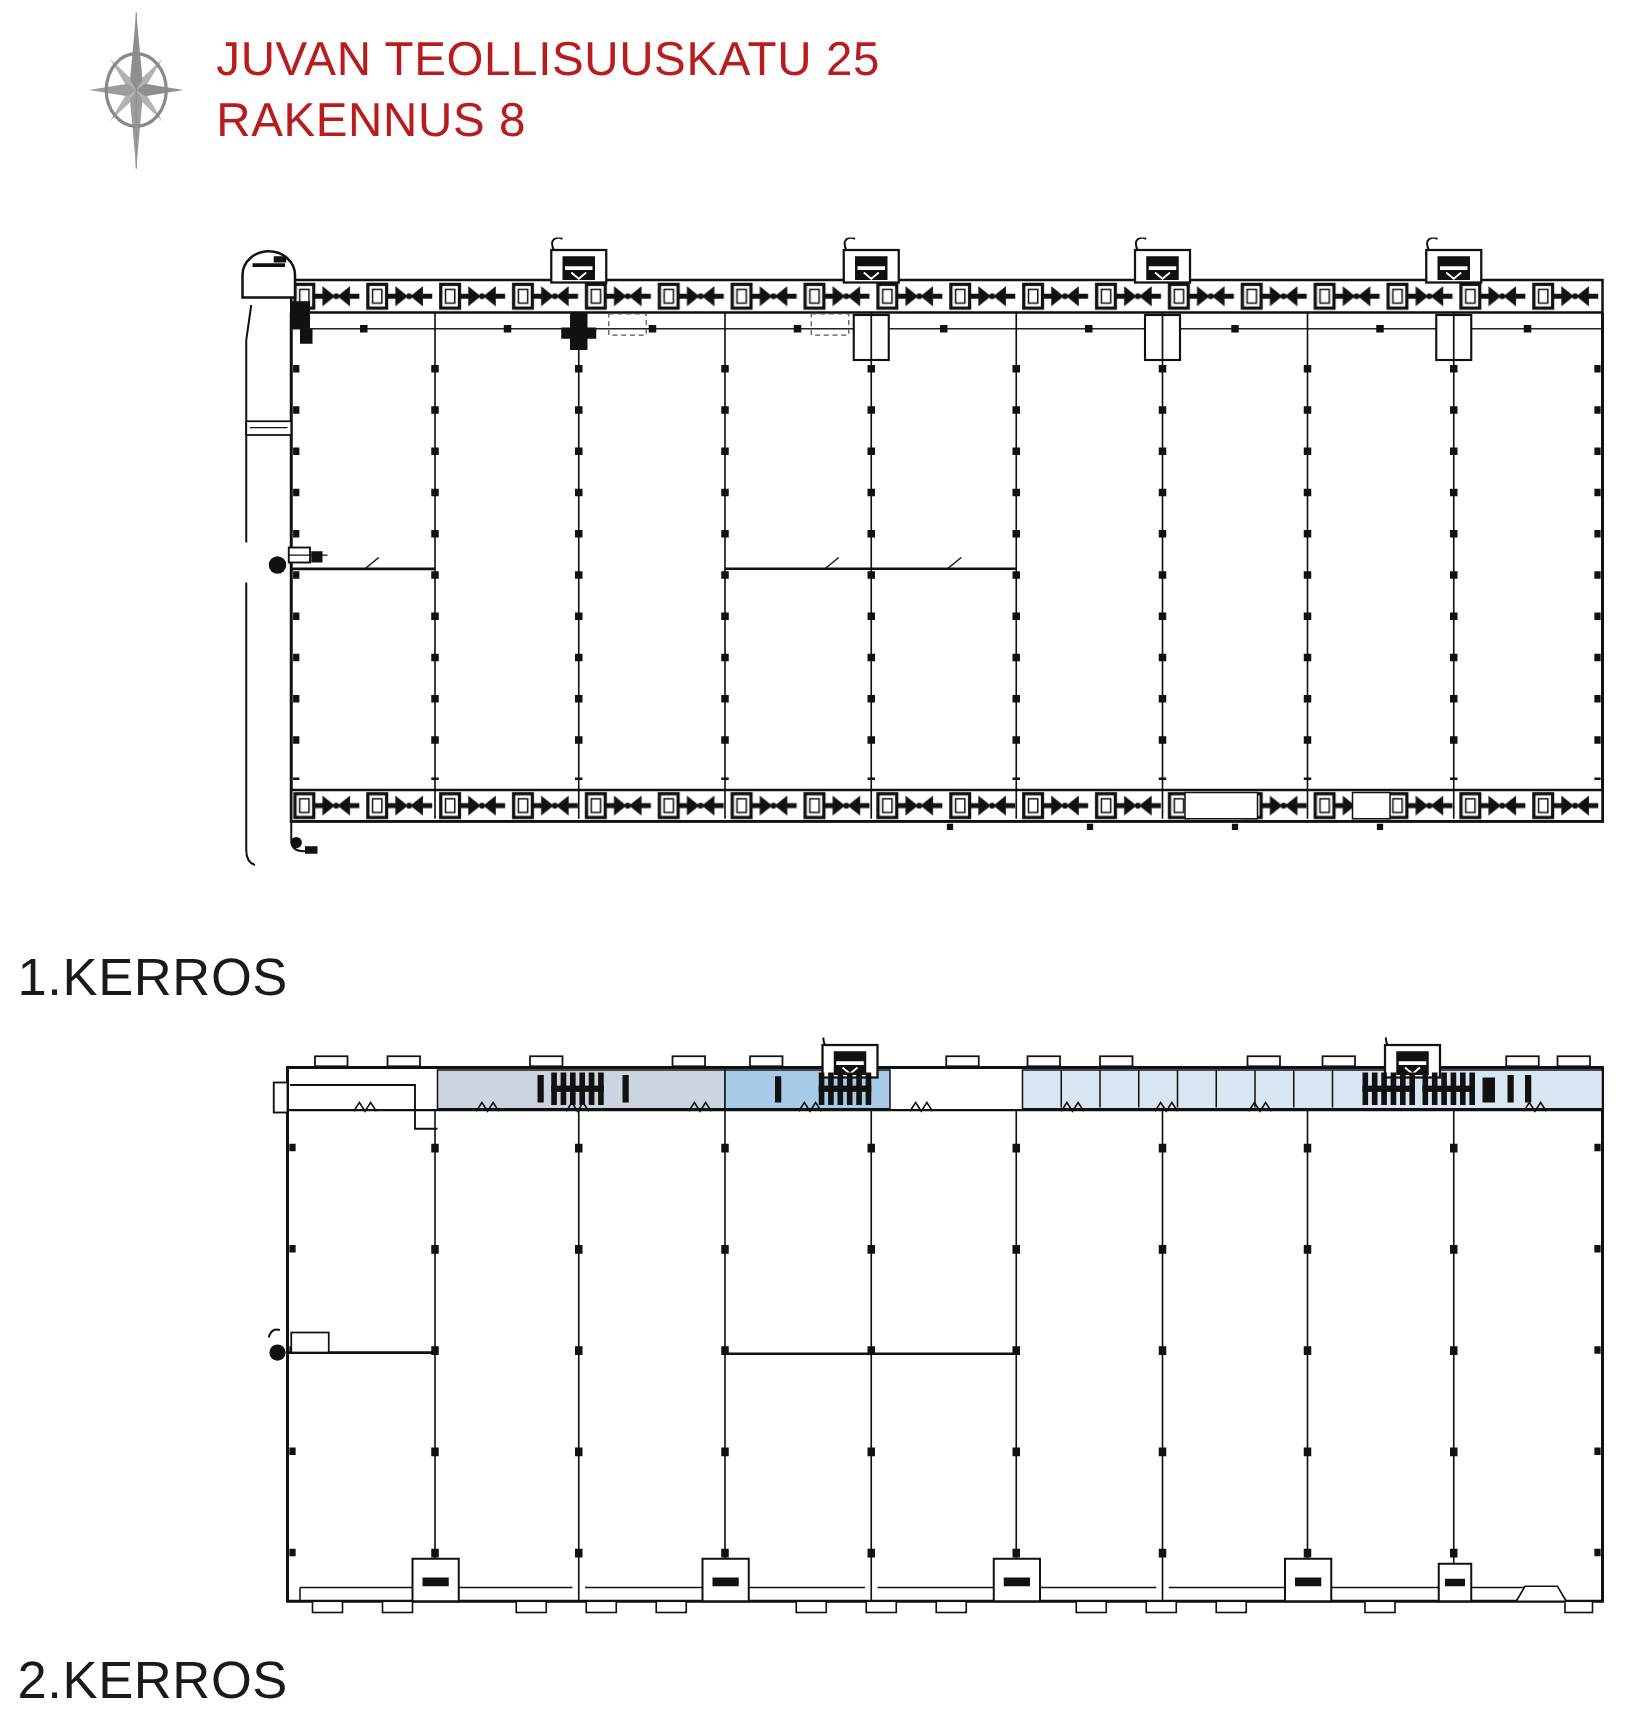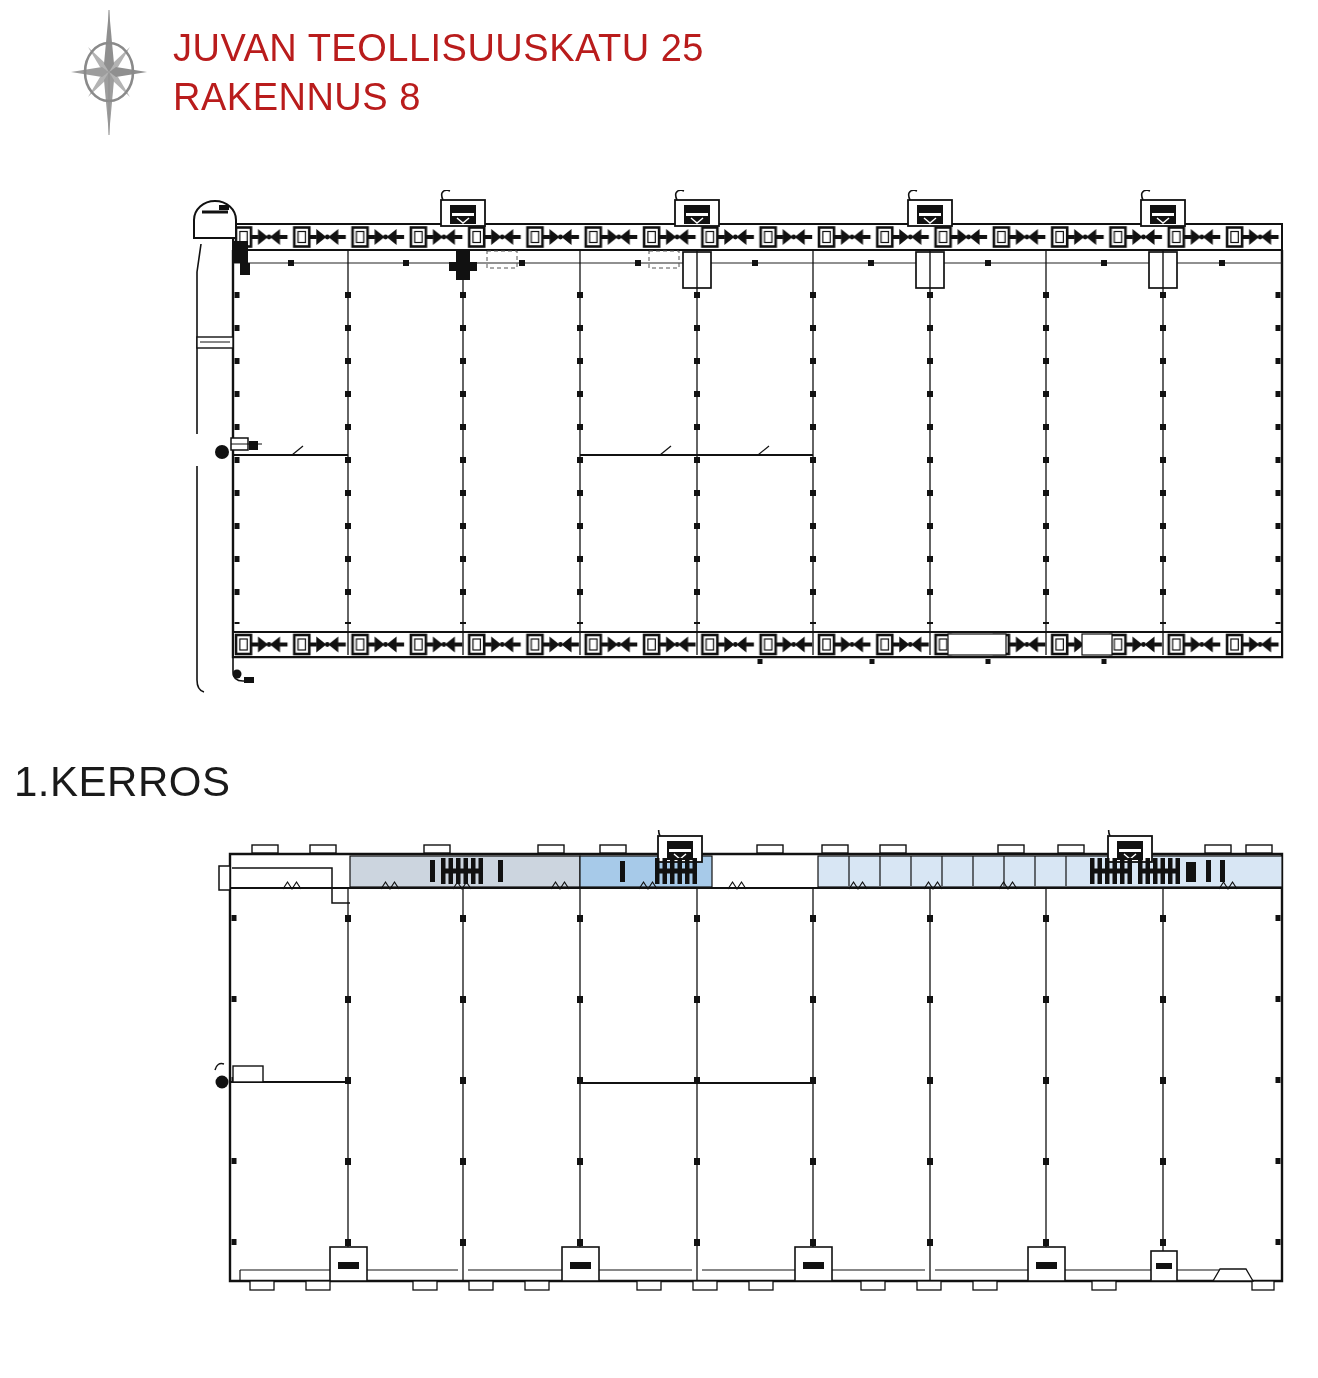--- a/index.html
+++ b/index.html
@@ -322,14 +322,15 @@
         <rect x="861" y="1281" width="24" height="9"></rect>
           <rect x="917" y="1281" width="24" height="9"></rect>
         <rect x="973" y="1281" width="24" height="9"></rect>
           <rect x="1092" y="1281" width="24" height="9"></rect>
         <rect x="1252" y="1281" width="22" height="9"></rect>
       </g>
       <path d="M1213,1281 l7,-12 h26 l7,12 z" fill="#fff" stroke-width="1.3"></path>
     </g>
   </svg>
 
+  <div class="floor-label f2">2.KERROS</div>
 
 </div>
 
 </body></html>

